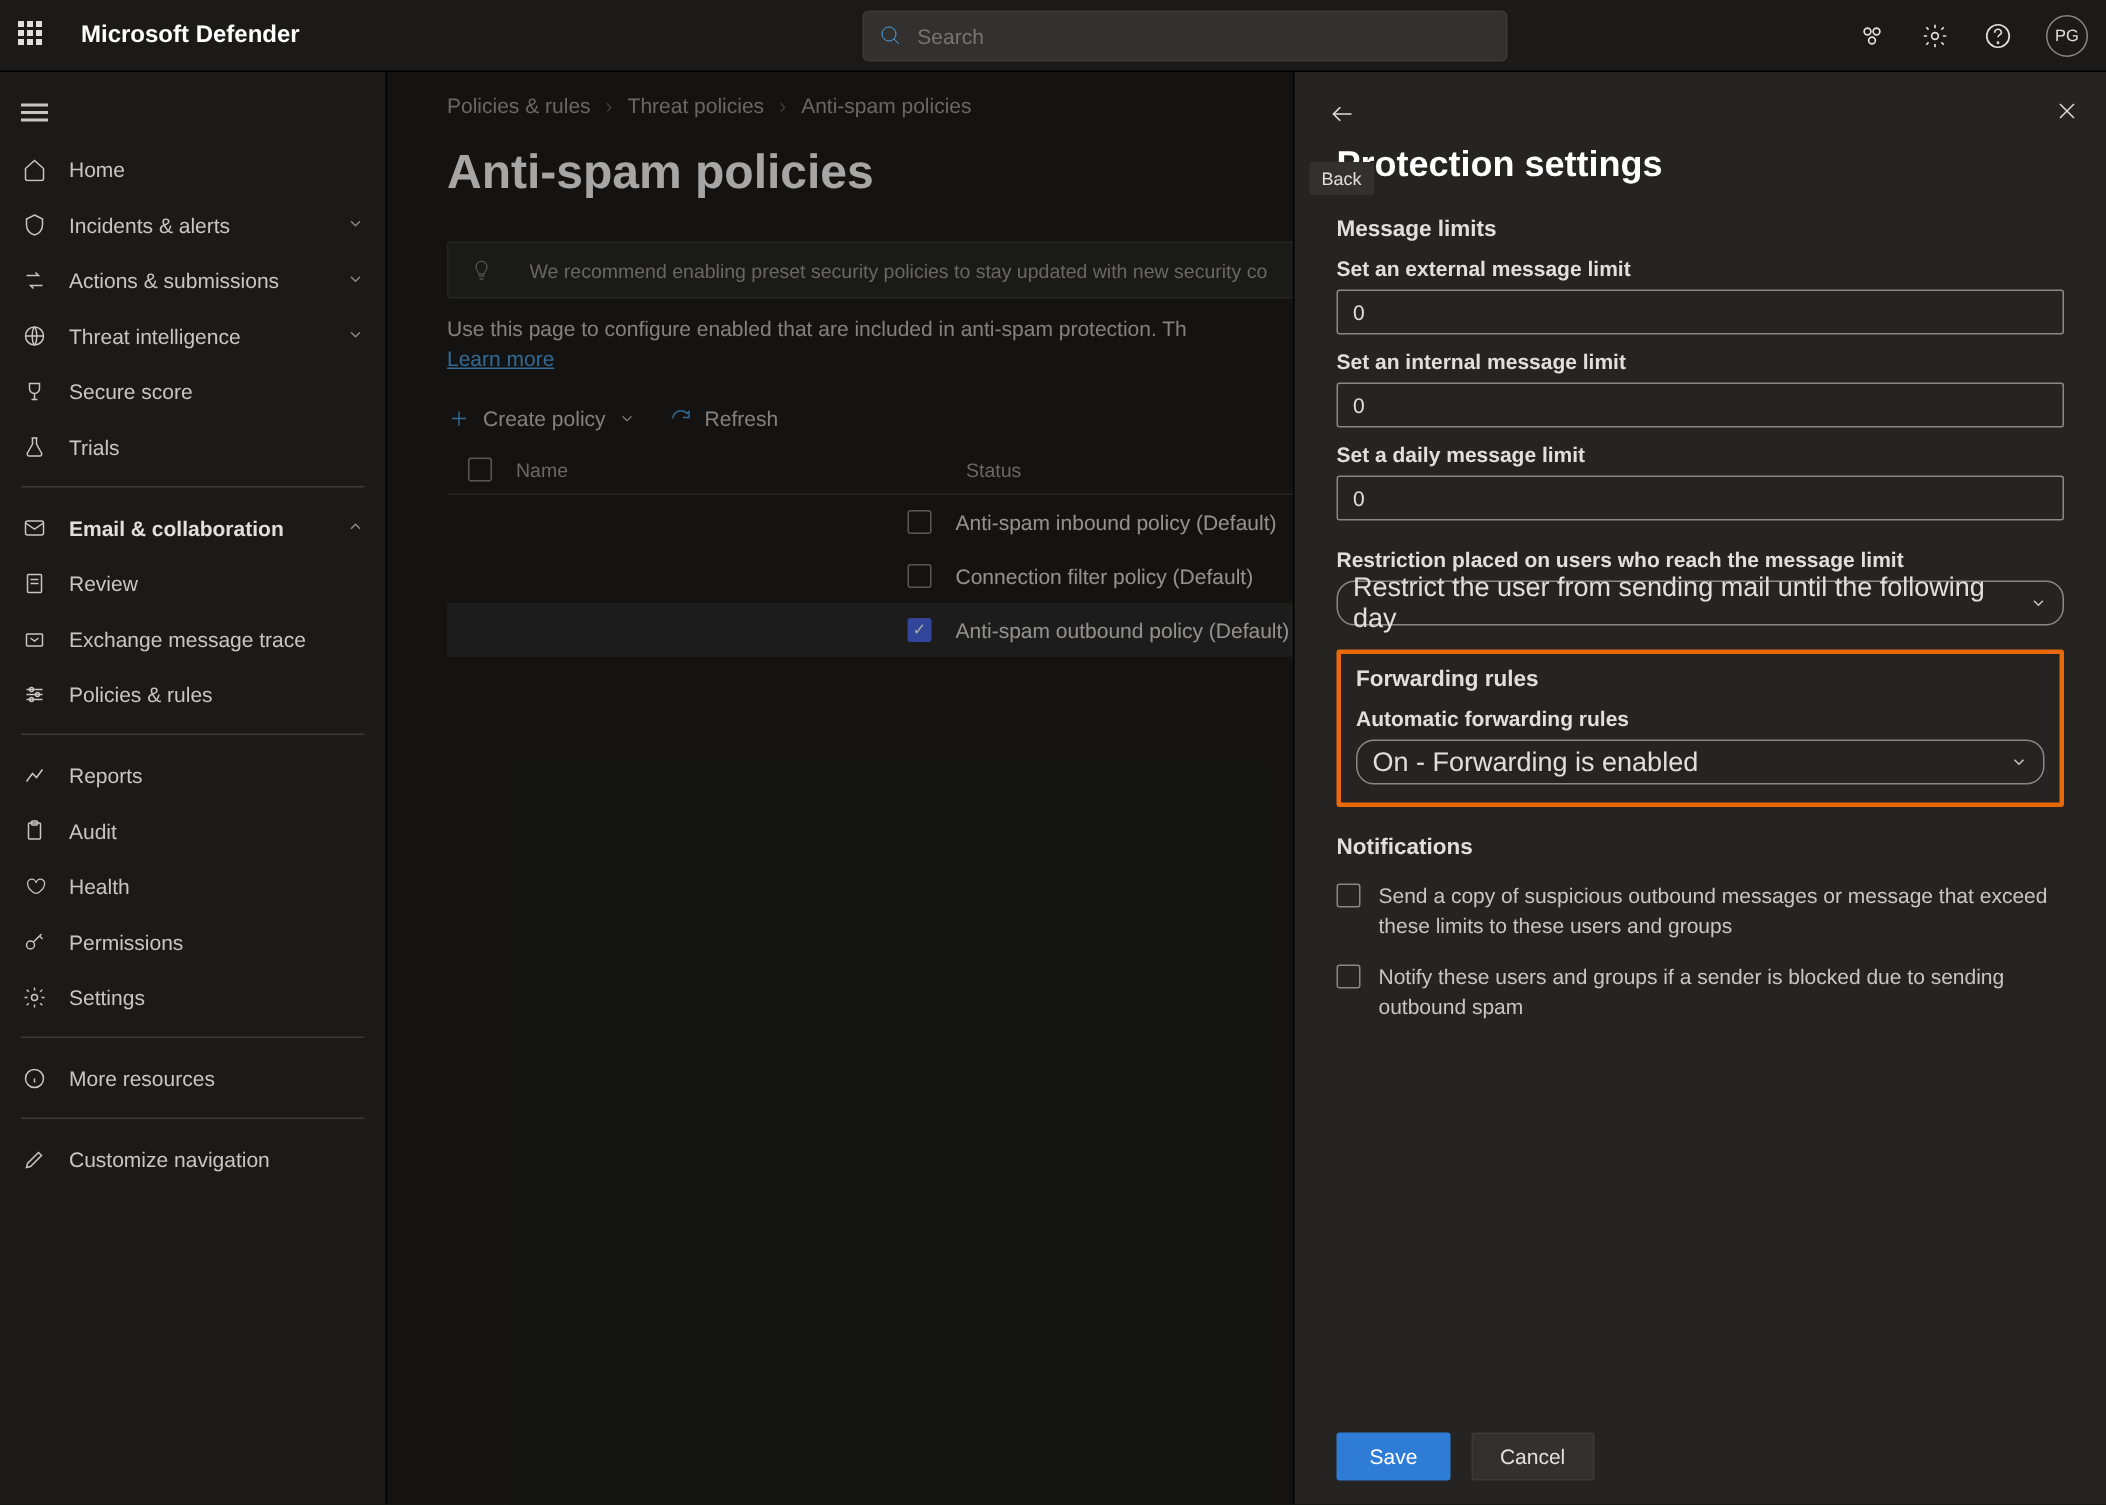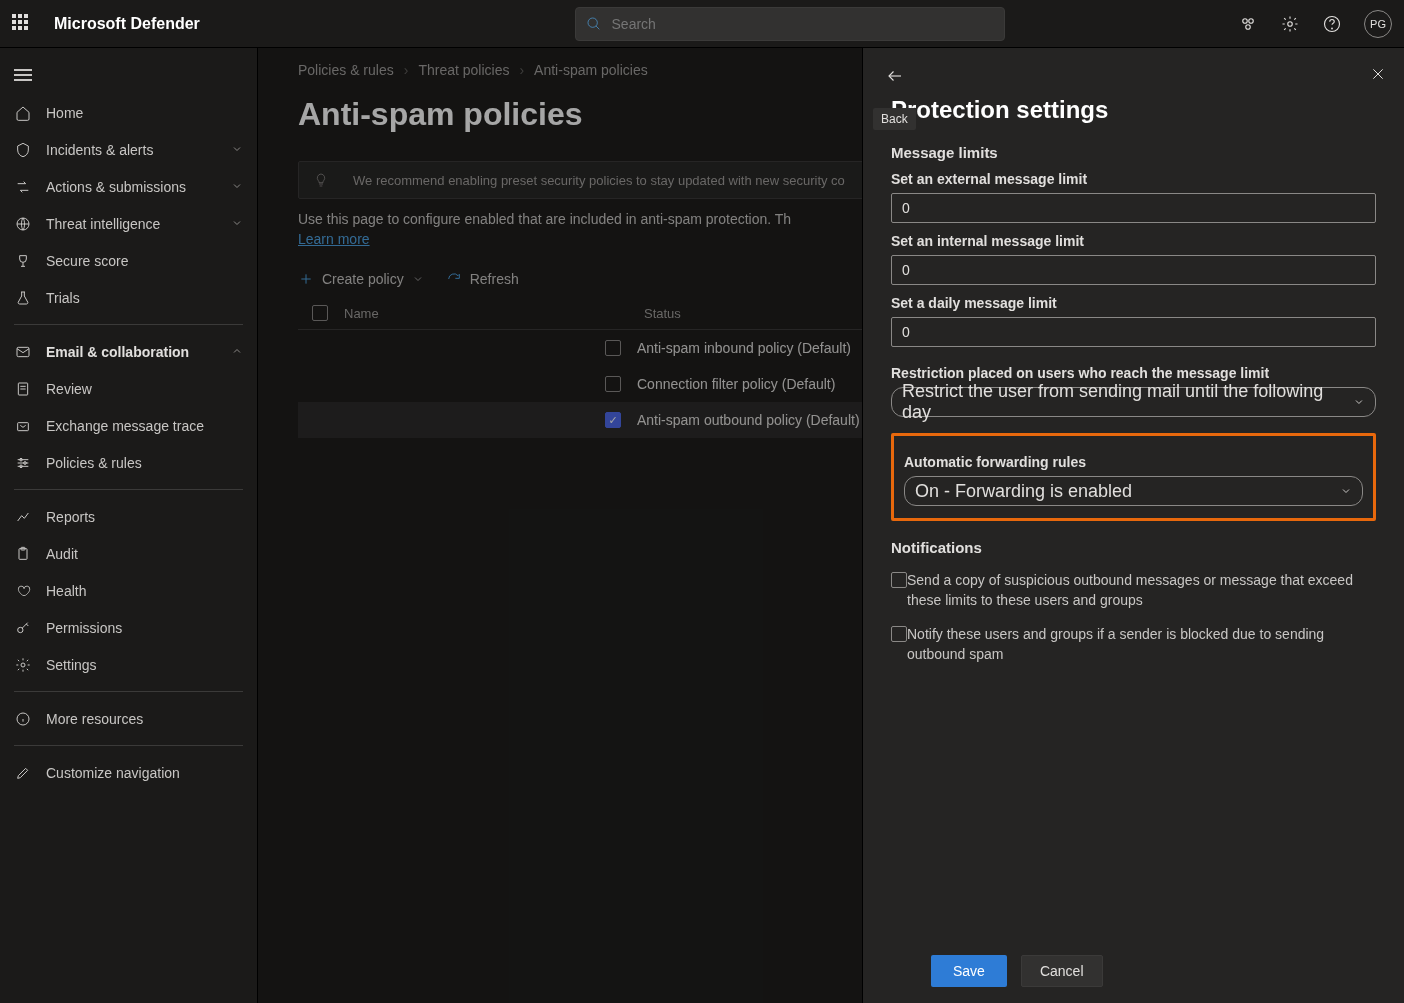--- a/index.html
+++ b/index.html
@@ -64,23 +64,23 @@
   .close-btn svg{width:16px;height:16px;stroke:#e1dfdd;stroke-width:1.5;}
   .tooltip{position:absolute;top:60px;left:10px;background:#323130;color:#e1dfdd;font-size:12px;padding:4px 8px;border-radius:2px;}
   .panel-title{font-size:24px;font-weight:600;color:#fff;padding:6px 28px 14px 28px;}
   .panel-body{flex:1;overflow-y:auto;padding:0 28px 20px 28px;}
   .section-head{font-size:15px;font-weight:600;color:#e1dfdd;margin-top:6px;margin-bottom:10px;}
   .field-label{font-size:14px;font-weight:700;color:#e1dfdd;margin-top:10px;margin-bottom:6px;}
   .text-input{width:100%;height:30px;background:transparent;border:1px solid #8a8886;border-radius:2px;color:#e1dfdd;padding:0 10px;font-size:14px;outline:none;}
   .select{width:100%;height:30px;background:transparent;border:1px solid #8a8886;border-radius:12px;color:#e1dfdd;padding:0 10px;font-size:18px;display:flex;align-items:center;justify-content:space-between;cursor:pointer;}
   .select svg{width:12px;height:12px;stroke:#c8c6c4;fill:none;stroke-width:2;}
   .highlight-box{border:3px solid #e8680c;border-radius:2px;padding:8px 10px 12px 10px;margin-top:16px;}
-  .check-row{display:flex;font-size:14px;color:#c8c6c4;margin-top:14px;line-height:20px;}
+  .check-row{display:flex;gap:12px;font-size:14px;color:#c8c6c4;margin-top:14px;line-height:20px;}
   .check-row .chk{flex-shrink:0;margin-top:2px;}
-  .panel-footer{padding:16px 28px;display:flex;gap:14px;border-top:1px solid rgba(255,255,255,0);margin-left:40px;}
+  .panel-footer{padding:16px 28px;display:flex;gap:14px;border-top:1px solid rgba(255,255,255,0);}
   .btn-primary{background:#2e7cd6;color:#fff;border:none;padding:7px 22px;font-size:14px;border-radius:2px;cursor:pointer;}
   .btn-secondary{background:#323130;color:#e1dfdd;border:1px solid #3b3a39;padding:7px 18px;font-size:14px;border-radius:2px;cursor:pointer;}
 </style>
 </head>
 <body>
 
 <div class="topbar">
   <div class="waffle">
       <span></span>
       <span></span>
@@ -401,20 +401,21 @@
         <input class="text-input" value="0" style="">
         <div class="field-label" style="margin-top:18px">Restriction placed on users who reach the message limit</div>
         <div class="select">
             <span>Restrict the user from sending mail until the following day</span>
             <svg viewBox="0 0 24 24">
               <polyline points="6 9 12 15 18 9"></polyline>
             </svg>
           </div>
 
         <div class="highlight-box">
+          <div class="section-head" style="margin-top:0">Forwarding rules</div>
           <div class="field-label">Automatic forwarding rules</div>
           <div class="select">
               <span>On - Forwarding is enabled</span>
               <svg viewBox="0 0 24 24">
                 <polyline points="6 9 12 15 18 9"></polyline>
               </svg>
             </div>
         </div>
 
         <div class="section-head" style="margin-top:18px">Notifications</div>

